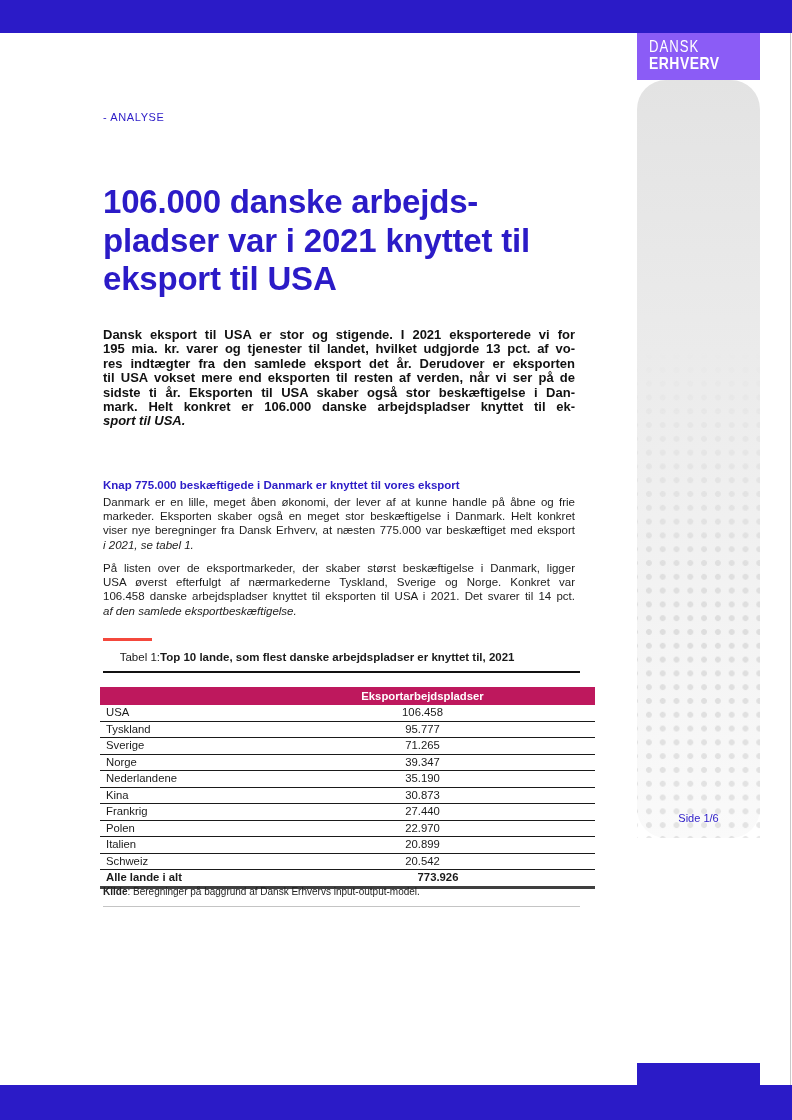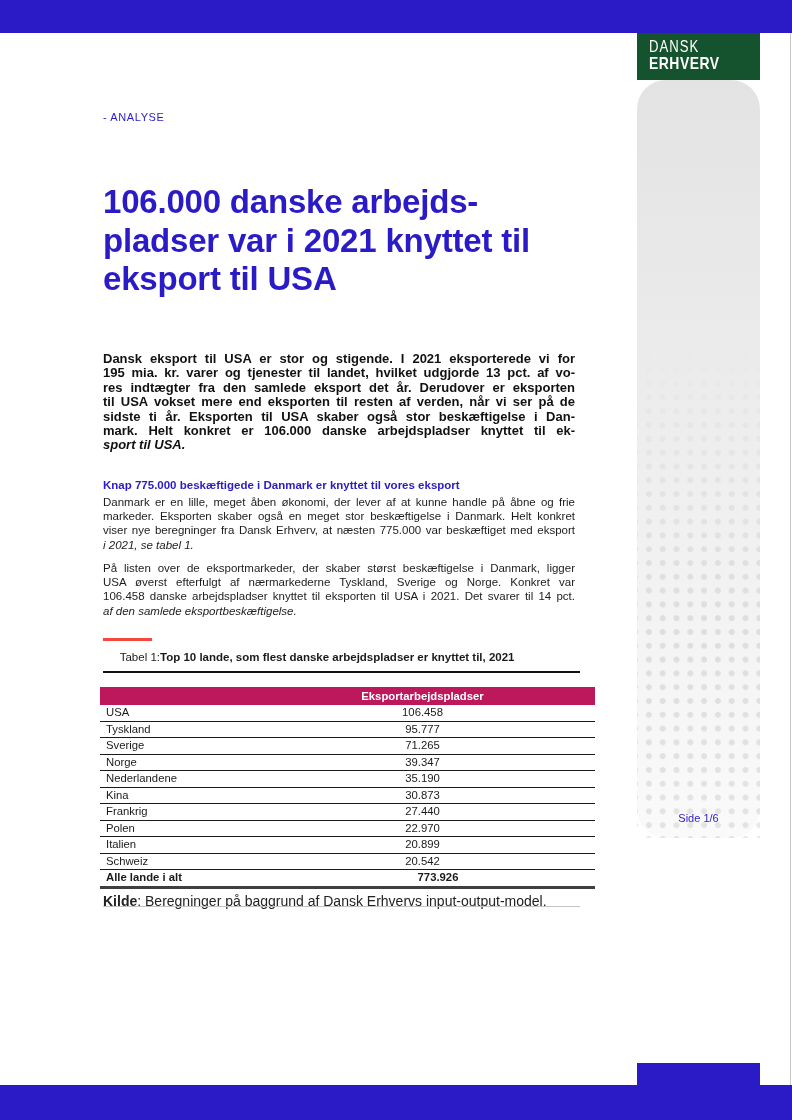--- a/index.html
+++ b/index.html
@@ -8,21 +8,21 @@
     background:#ffffff; font-family:"Liberation Sans", sans-serif; color:#1a1a1a;
   }
   
   .topbar    { position:absolute; left:0; top:0; width:792px; height:33px; background:#2B1BC7; }
   .bottombar { position:absolute; left:0; top:1085px; width:792px; height:35px; background:#2B1BC7; }
   .edge-line { position:absolute; right:1px; top:33px; height:1052px; width:1px; background:#c9c9c9; }
 
   
   .logo {
     position:absolute; left:637px; top:33px; width:123px; height:47px;
-    background:#14532d; color:#ffffff; padding-top:5px; box-sizing:border-box;
+    background:#8b5cf6; color:#ffffff; padding-top:5px; box-sizing:border-box;
   }
   .logo-l1, .logo-l2 { transform:scaleX(0.82); transform-origin:left; margin-left:12px; white-space:nowrap; }
   .logo-l1 { font-size:16px; font-weight:400; letter-spacing:1.2px; line-height:17px; }
   .logo-l2 { font-size:17px; font-weight:700; letter-spacing:0.6px; line-height:18px; }
 
   
   .sidebar {
     position:absolute; left:637px; top:80px; width:123px; height:758px;
     background:linear-gradient(180deg,#e3e3e3 0%, #ededed 45%, #fafafa 100%);
     border-radius:29px;
@@ -40,21 +40,21 @@
   }
   .sidebar-foot { position:absolute; left:637px; top:1063px; width:123px; height:57px; background:#2B1BC7; }
 
   
   .content { position:absolute; left:103px; top:0; width:492px; }
   .kicker  { position:absolute; top:111px; left:0; color:#2B1BC7; font-size:11px; letter-spacing:0.6px; }
   .headline {
     position:absolute; top:183px; left:0; width:492px;
     color:#2B1BC7; font-size:33px; font-weight:700; line-height:38.5px; letter-spacing:-0.2px;
   }
-  .intro { position:absolute; top:352px; left:0; width:472px; font-size:13px; font-weight:700; line-height:14.4px; color:#111; }
+  .intro { position:absolute; top:328px; left:0; width:472px; font-size:13px; font-weight:700; line-height:14.4px; color:#111; }
   .jl    { text-align:justify; text-align-last:justify; white-space:normal; }
   .jl-end{ text-align:left; text-align-last:left;font-style:italic; }
   .subhead { position:absolute; top:479px; left:0; width:480px; color:#2B1BC7; font-size:11.5px; font-weight:700; }
   .para  { position:absolute; left:0; width:472px; font-size:11.5px; line-height:14.2px; color:#1c1c1c; }
   .para1 { top:495px; }
   .para2 { top:561px; }
   .redline { position:absolute; top:638px; left:0; width:49px; height:3px; background:#F4483C; }
   .caption { position:absolute; top:651px; left:0; width:492px; font-size:11.5px; }
   .caption-label { display:inline-block; width:57px; font-weight:400;text-align:right; }
   .caption-title { font-weight:700; }
@@ -67,21 +67,21 @@
     background:#be185d; color:#ffffff; font-weight:700;
   }
   .thead .th { text-align:center; }
   .trow {
     display:grid; grid-template-columns:150px 1fr; height:15.5px; line-height:15.2px;
     border-bottom:1px solid #1a1a1a; box-sizing:content-box;
   }
   .td-country { padding-left:6px; }
   .td-value   { text-align:center; }
   .trow.total { font-weight:700; border-bottom:3px solid #3f3f3f; height:16px; line-height:15.8px;gap:31px; }
-  .kilde { position:absolute; top:886px; left:0; width:480px; font-size:14px; color:#222;margin-top:7px; }
+  .kilde { position:absolute; top:886px; left:0; width:480px; font-size:10px; color:#222; }
   .kilde b { font-weight:700; }
   .kilde-line { position:absolute; top:906px; left:0; width:477px; height:0; border-top:1px solid #c4c4c4; }
 </style>
 </head>
 <body>
 
 <div class="page">
 
   <div class="topbar"></div>
 

